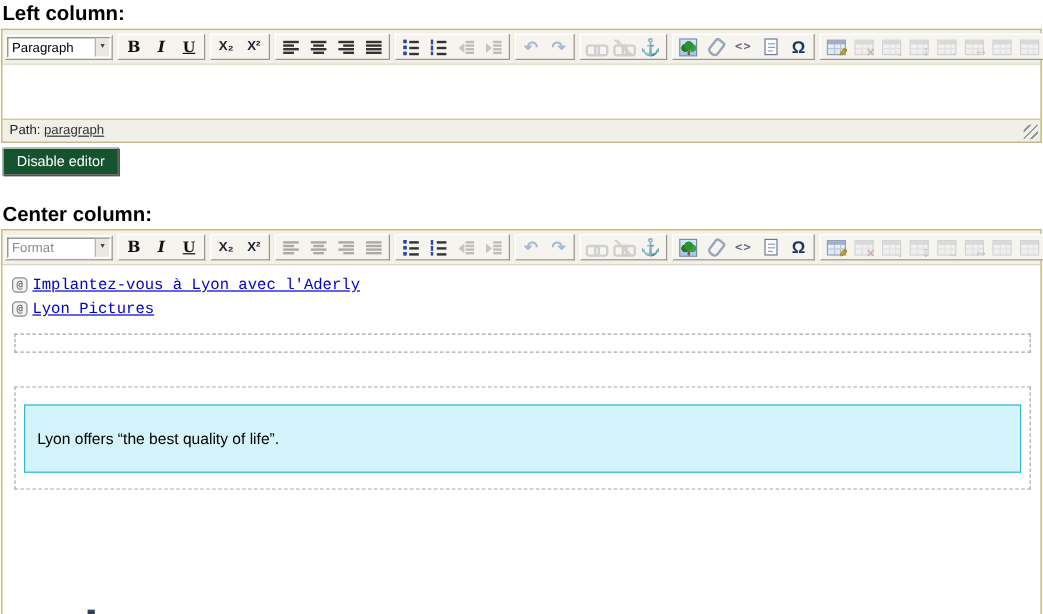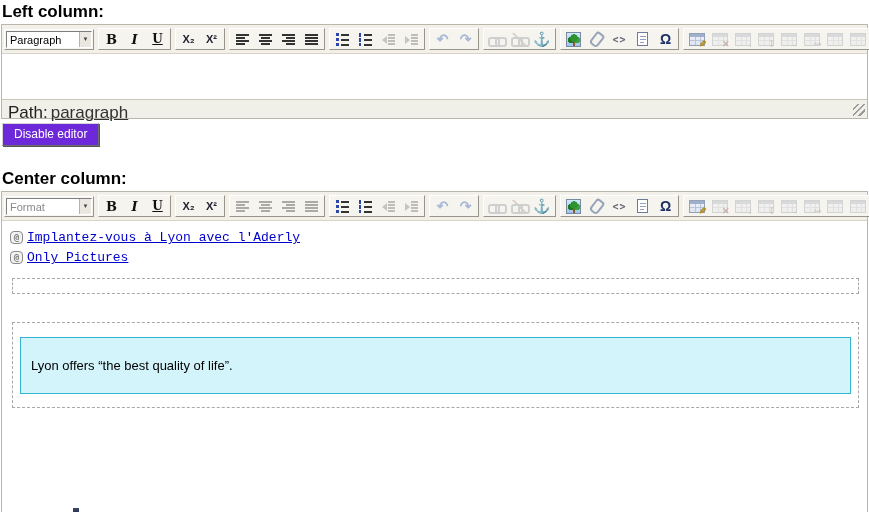--- a/index.html
+++ b/index.html
@@ -154,27 +154,27 @@
   .embed-right { display:flex; align-items:center; padding-left:10px; }
 
   .logo { display:inline-block; background:#fff; padding:1px 2px 0 3px; vertical-align:-4px;
     white-space:nowrap; line-height:14px; }
   .logo-only { color:#e4756b; font:12px "Liberation Sans", sans-serif; letter-spacing:.5px; }
   .logo-lyon { color:#141414; font:bold 12px "Liberation Sans", sans-serif; letter-spacing:.5px; }
   .logo svg { vertical-align:-3px; }
 
   
   .pathbar { position:relative; height:19px; background:#f0efe8; border-top:1px solid #c8c6ba;
-    font-size:17px; color:#222; padding:3px 0 0 6px; }
+    font-size:11px; color:#222; padding:3px 0 0 6px; }
   .path-link { text-decoration:underline; color:#333; cursor:pointer; margin-left:3px; }
   .gripper { position:absolute; right:2px; bottom:2px; width:12px; height:12px; cursor:se-resize;
     background:repeating-linear-gradient(135deg, transparent 0 3px, #9a9a9a 3px 4.5px); }
 
   
-  .disable-btn { display:inline-block; margin:4px 0 10px 1px; background:#6d28d9; color:#fff;
+  .disable-btn { display:inline-block; margin:4px 0 10px 1px; background:#14532d; color:#fff;
     font:12px "Liberation Sans", sans-serif; padding:3px 11px 4px 11px; cursor:pointer;
     border:1px solid; border-color:#d4d4d4 #6e6e6e #6e6e6e #d4d4d4; box-shadow:1px 1px 0 #555; }
 
   .artifact { position:absolute; left:73px; top:508px; width:6px; height:4px;
     background:linear-gradient(#3a4a6a,#2a3550); }
 </style>
 </head>
 <body>
 
 <div class="page">
@@ -436,21 +436,21 @@
     </div>
 
     <div class="content center-content">
       <div class="links-list">
         <div class="link-row">
           <span class="obj-icon">@</span>
           <a class="content-link">Implantez-vous à Lyon avec l'Aderly</a>
         </div>
         <div class="link-row">
           <span class="obj-icon">@</span>
-          <a class="content-link">Only Pictures</a>
+          <a class="content-link">Lyon Pictures</a>
         </div>
       </div>
 
       <div class="cols">
         <div class="col-right">
           <div class="strip"></div>
           <div class="cellbox cellbox-right">
             <div class="embed embed-right">
               <span>Lyon offers “the best quality of life”.</span>
             </div>

